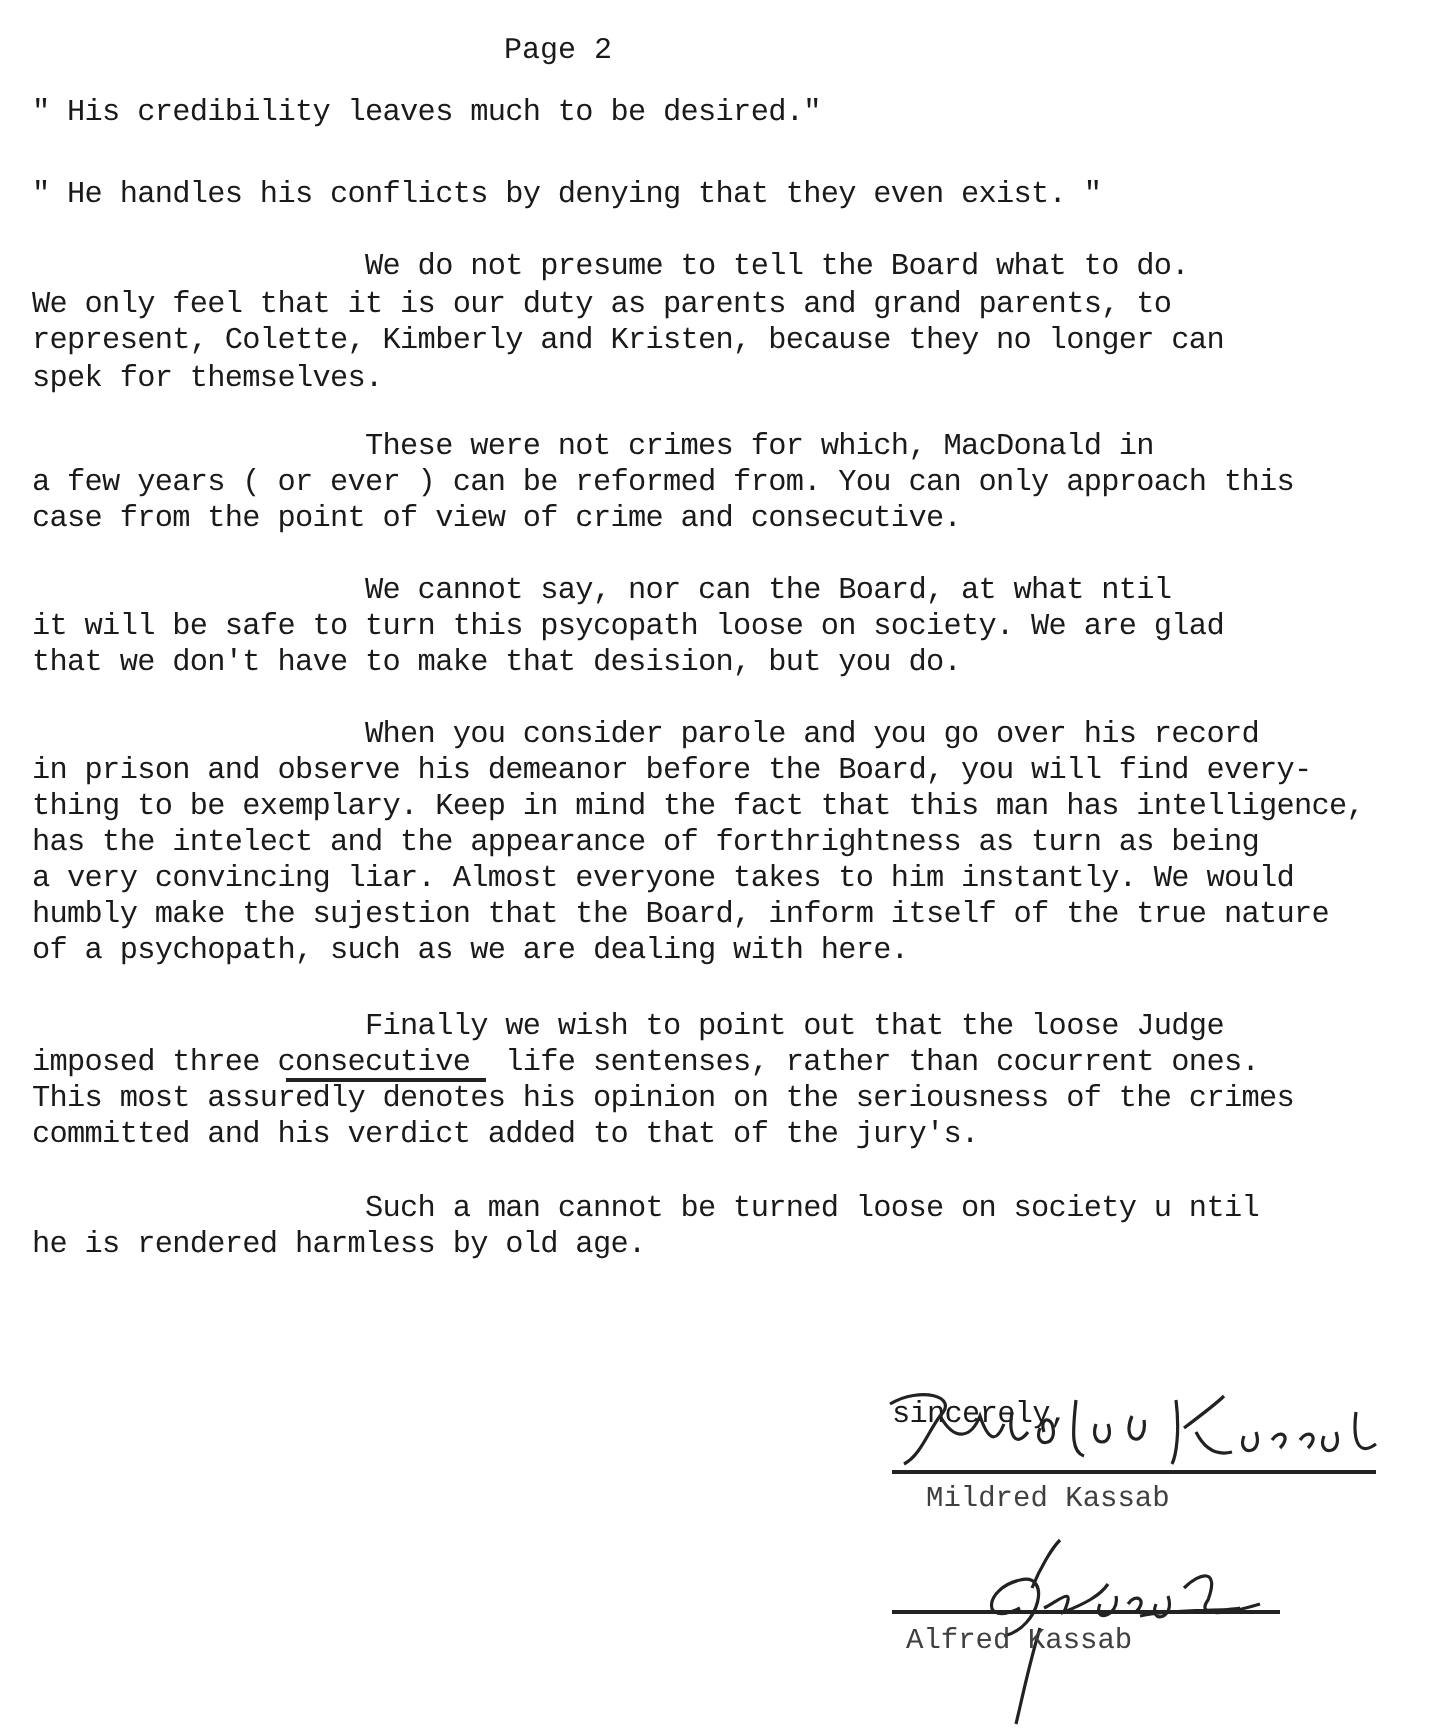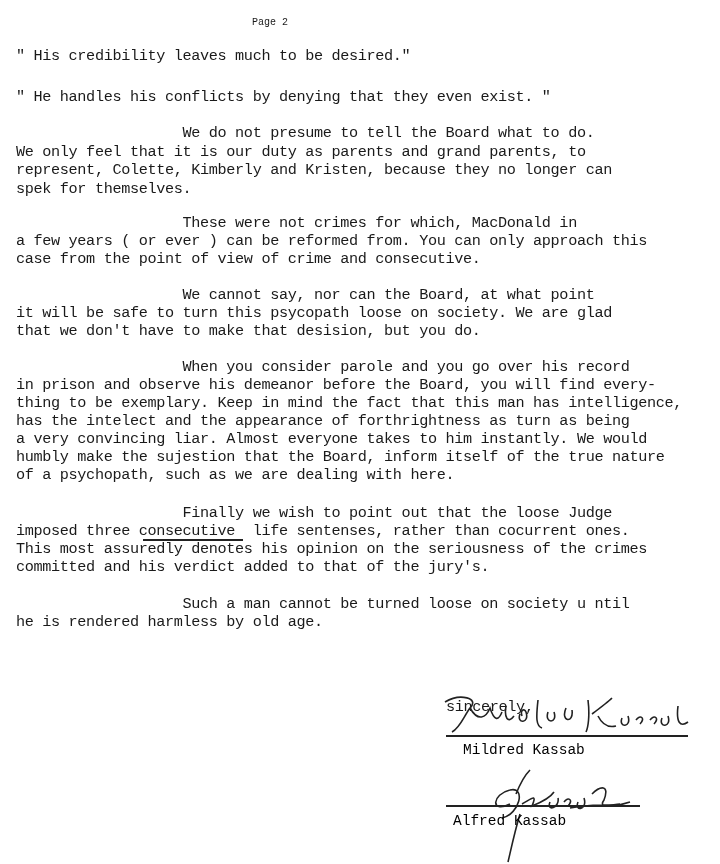--- a/index.html
+++ b/index.html
@@ -1,42 +1,42 @@
 <!DOCTYPE html>
 <html><head>
 <meta charset="utf-8">
 <style>
   html, body { margin:0; padding:0; background:#fff; }
   body { width:720px; height:864px; position:relative; overflow:hidden;
          font-family:"Liberation Mono","DejaVu Sans Mono",monospace; color:#1a1a1a; }
   .line { position:absolute; white-space:pre; font-size:15.2px; line-height:18px; letter-spacing:-0.35px; }
-  .page-no { position:absolute; left:252px; top:17px; font-size:10px; white-space:pre; }
+  .page-no { position:absolute; left:252px; top:17px; font-size:15px; white-space:pre; }
   .sig { position:absolute; }
   .sigline { position:absolute; height:2px; background:#222; }
-  .name { position:absolute; font-size:14.5px; white-space:pre; color:#000000; }
+  .name { position:absolute; font-size:14.5px; white-space:pre; color:#404040; }
 </style>
 </head>
 <body>
 
 <div class="page-no">Page 2</div>
 
 <div>
   <div class="line" style="left:16px;top:47px">" His credibility leaves much to be desired."</div>
   <div class="line" style="left:16px;top:88px">" He handles his conflicts by denying that they even exist. "</div>
 
   <div class="line" style="left:16px;top:124px">                   We do not presume to tell the Board what to do.</div>
   <div class="line" style="left:16px;top:143px">We only feel that it is our duty as parents and grand parents, to</div>
   <div class="line" style="left:16px;top:161px">represent, Colette, Kimberly and Kristen, because they no longer can</div>
   <div class="line" style="left:16px;top:180px">spek for themselves.</div>
 
   <div class="line" style="left:16px;top:214px">                   These were not crimes for which, MacDonald in</div>
   <div class="line" style="left:16px;top:232px">a few years ( or ever ) can be reformed from. You can only approach this</div>
   <div class="line" style="left:16px;top:250px">case from the point of view of crime and consecutive.</div>
 
-  <div class="line" style="left:16px;top:286px">                   We cannot say, nor can the Board, at what point</div>
+  <div class="line" style="left:16px;top:286px">                   We cannot say, nor can the Board, at what ntil</div>
   <div class="line" style="left:16px;top:304px">it will be safe to turn this psycopath loose on society. We are glad</div>
   <div class="line" style="left:16px;top:322px">that we don't have to make that desision, but you do.</div>
 
   <div class="line" style="left:16px;top:358px">                   When you consider parole and you go over his record</div>
   <div class="line" style="left:16px;top:376px">in prison and observe his demeanor before the Board, you will find every-</div>
   <div class="line" style="left:16px;top:394px">thing to be exemplary. Keep in mind the fact that this man has intelligence,</div>
   <div class="line" style="left:16px;top:412px">has the intelect and the appearance of forthrightness as turn as being</div>
   <div class="line" style="left:16px;top:430px">a very convincing liar. Almost everyone takes to him instantly. We would</div>
   <div class="line" style="left:16px;top:448px">humbly make the sujestion that the Board, inform itself of the true nature</div>
   <div class="line" style="left:16px;top:466px">of a psychopath, such as we are dealing with here.</div>

